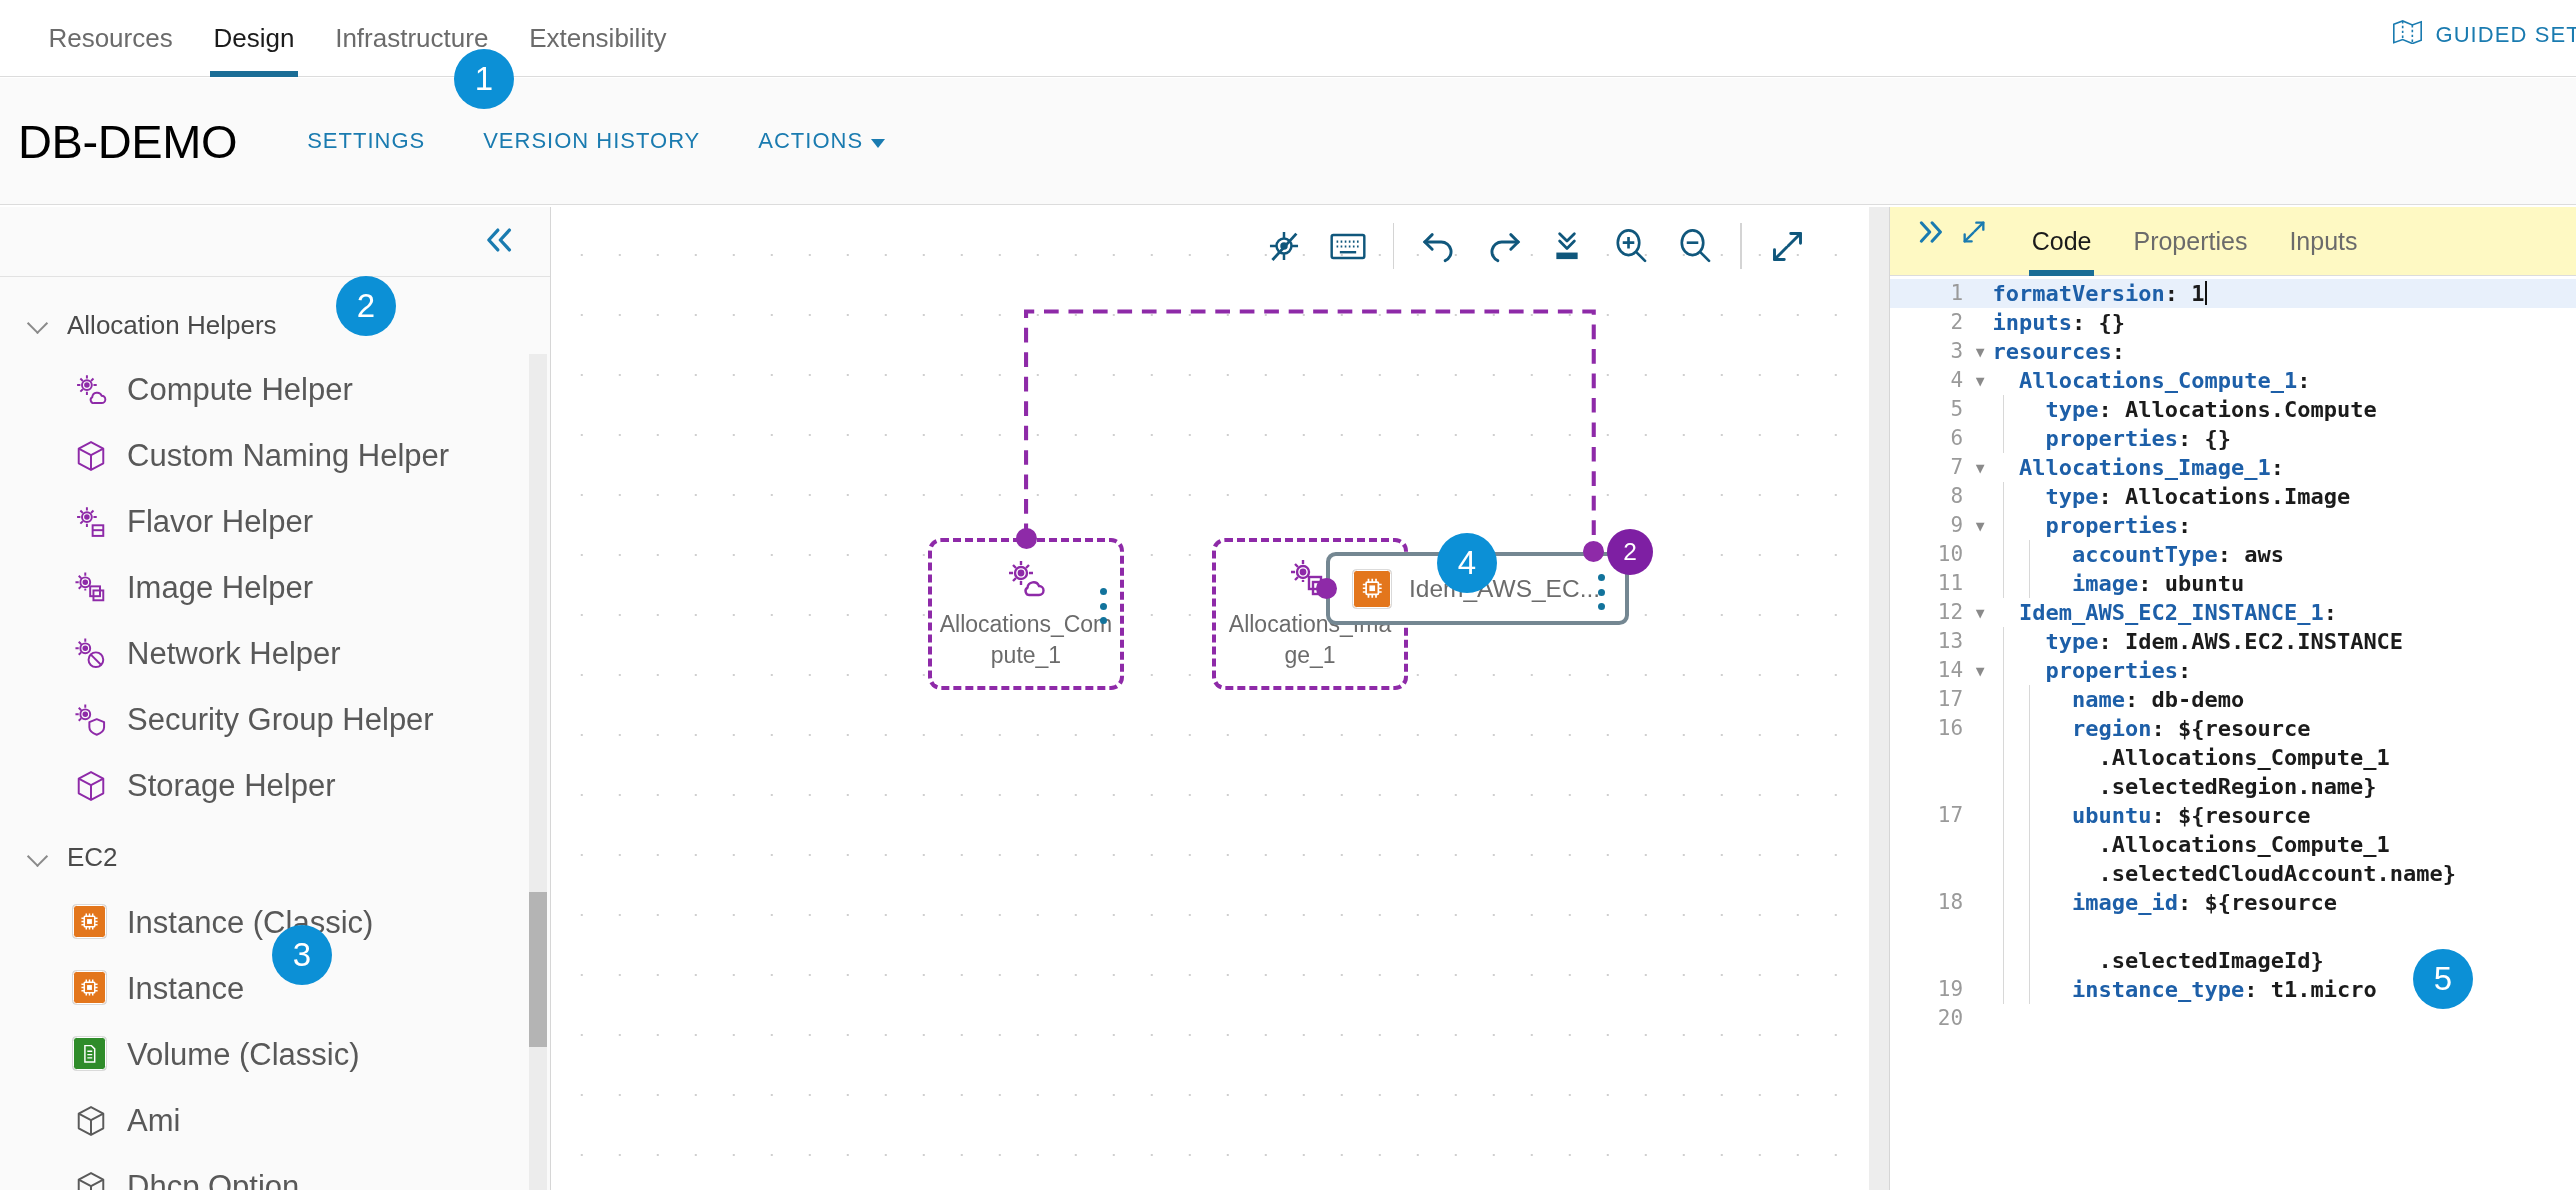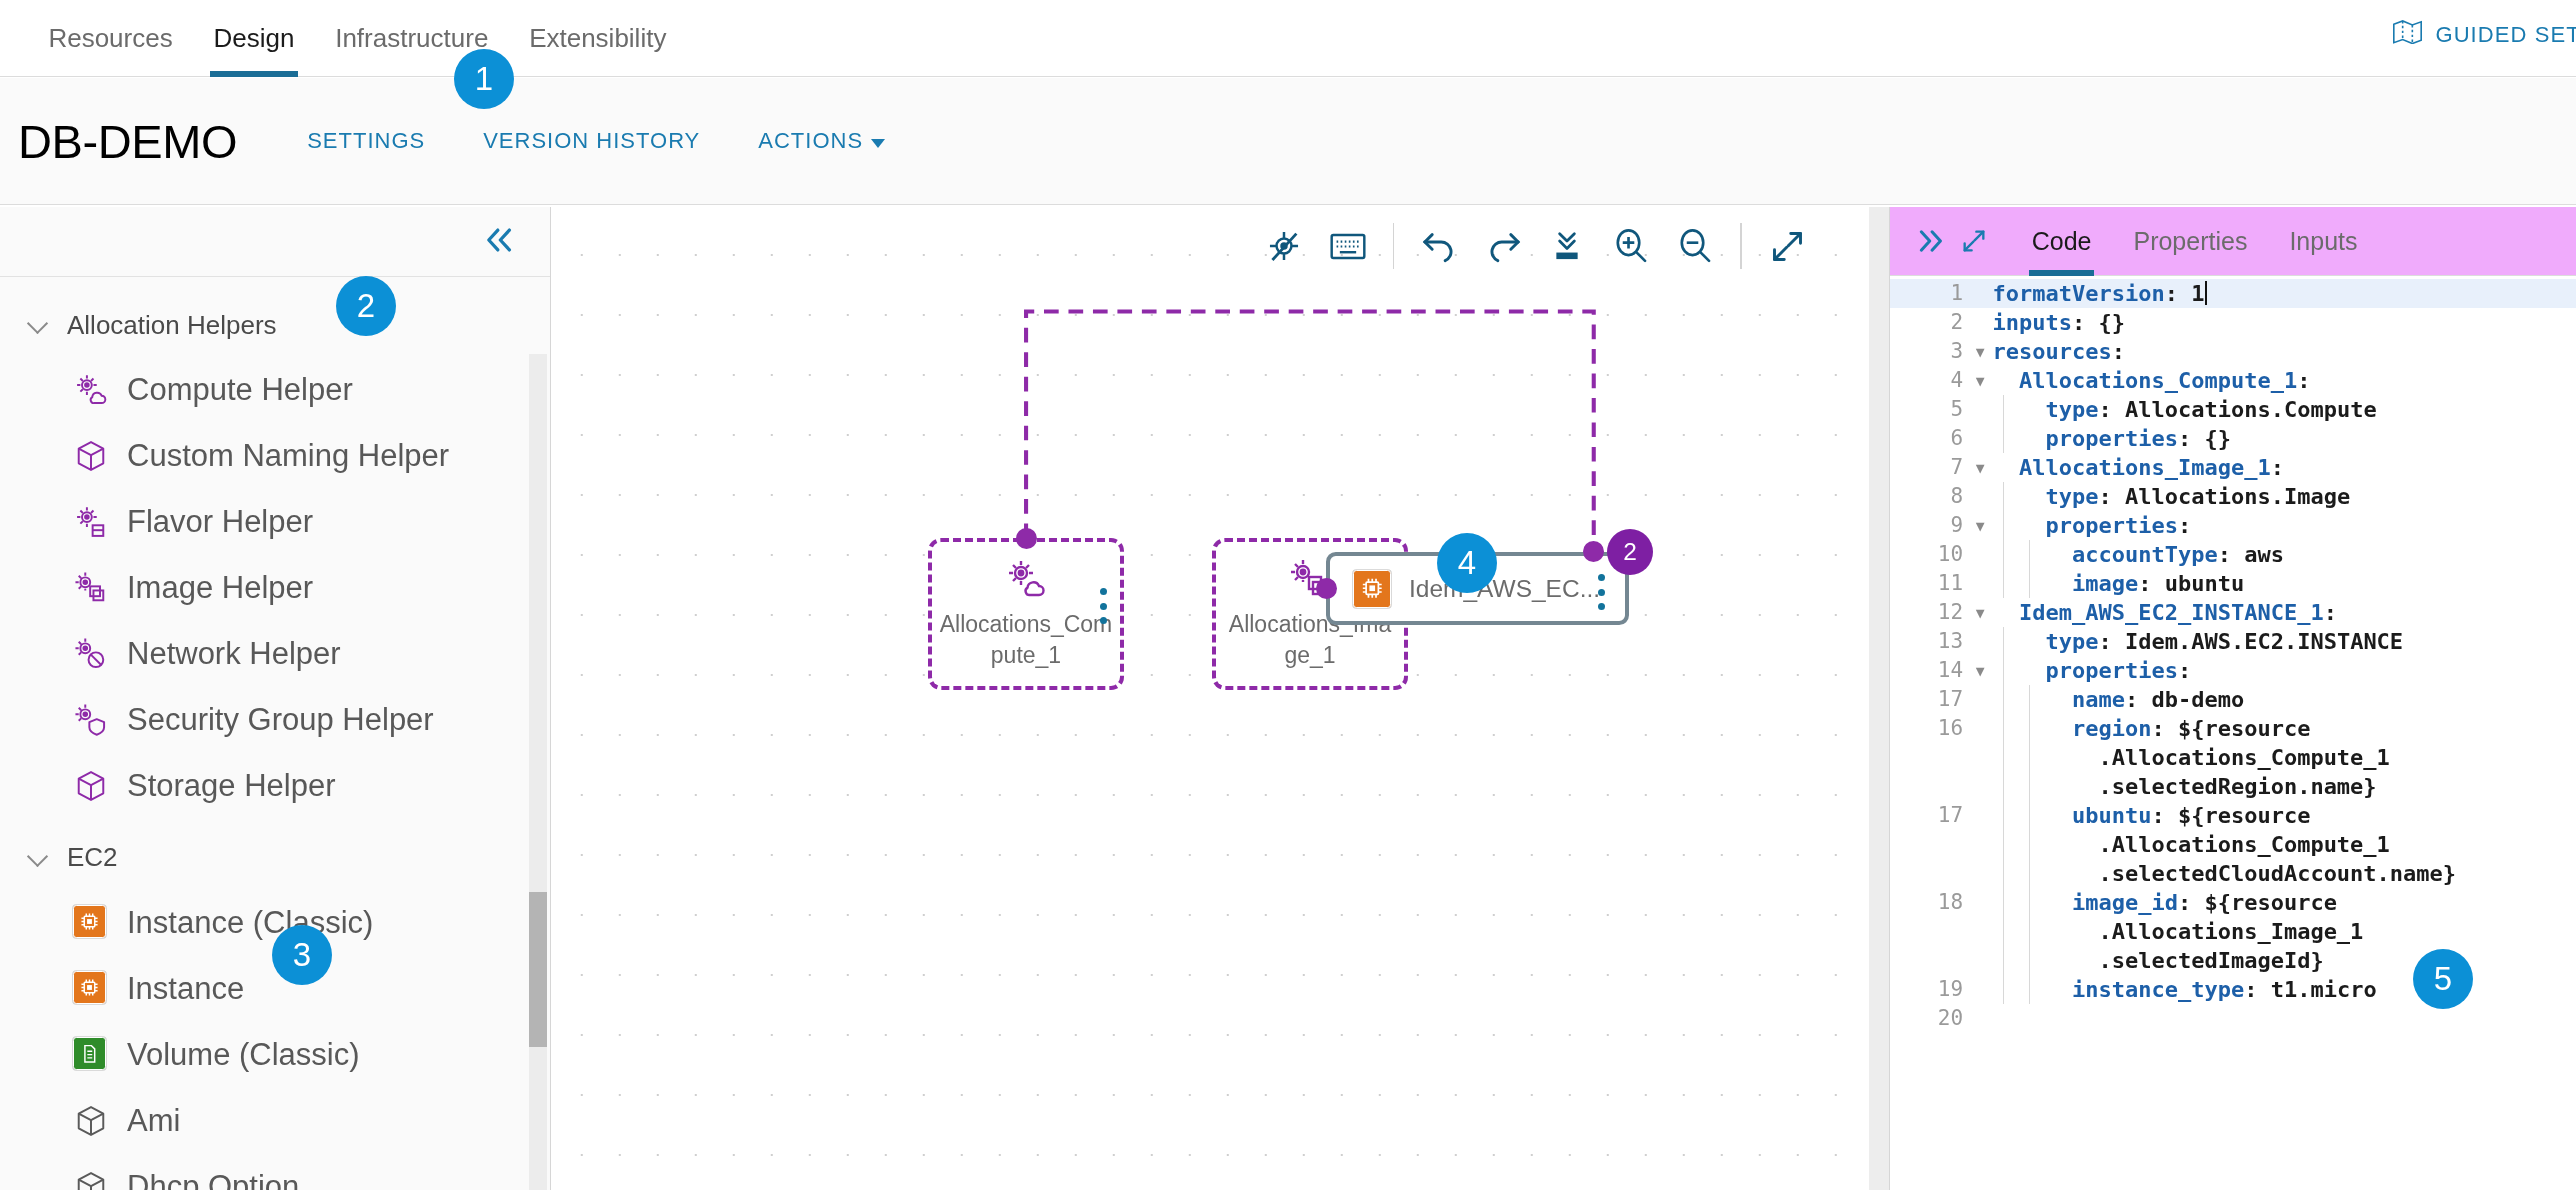--- a/index.html
+++ b/index.html
@@ -185,22 +185,22 @@
     display: flex; align-items: center; justify-content: center;
     font-size: 33px; font-weight: 400; z-index: 60;
   }
 
   
   .rightpanel {
     position: absolute; right: 0; top: 207px; width: 687px; bottom: 0;
     background: #ffffff; border-left: 1.6px solid #d6d6d6;
   }
   .rp-tabs {
-    height: 69px; background: #f0abfc; border-bottom: 1.6px solid #dcdcdc;
-    display: flex; align-items: center; padding-left: 18px; gap: 0;
+    height: 69px; background: #fef9c3; border-bottom: 1.6px solid #dcdcdc;
+    display: flex; padding-left: 18px; gap: 0;
   }
   .rp-icobtn { width: 44px; height: 49px; display: flex; align-items: center; justify-content: center; cursor: pointer; }
   .rp-tab {
     position: relative; height: 69px; display: flex; align-items: center;
     padding: 0 21px; font-size: 25px; color: #6b6b6b; cursor: pointer;
     white-space: nowrap;
   }
   .rp-tab:first-of-type { margin-left: 14.7px; }
   .rp-tab.active { color: #1b1b1b; }
   .rp-tab.active::after {
@@ -742,21 +742,20 @@
         <div class="eline">
           <span class="gutter">18</span>
           <span class="fold"></span>
           <span class="code">&nbsp;&nbsp;&nbsp;&nbsp;&nbsp;&nbsp;<span class="k">image_id</span><span class="v">:</span><span class="v">&nbsp;${resource</span></span>
           <span class="vguide" style="left: 113px;"></span>
           <span class="vguide" style="left: 139px;"></span>
         </div>
         <div class="eline">
           <span class="gutter"></span>
           <span class="fold"></span>
-          <span class="code"><span class="v">&nbsp;&nbsp;&nbsp;&nbsp;&nbsp;&nbsp;&nbsp;&nbsp;.Allocations_Image_1</span></span>
           <span class="vguide" style="left: 113px;"></span>
           <span class="vguide" style="left: 139px;"></span>
         </div>
         <div class="eline">
           <span class="gutter"></span>
           <span class="fold"></span>
           <span class="code"><span class="v">&nbsp;&nbsp;&nbsp;&nbsp;&nbsp;&nbsp;&nbsp;&nbsp;.selectedImageId}</span></span>
           <span class="vguide" style="left: 113px;"></span>
           <span class="vguide" style="left: 139px;"></span>
         </div>

